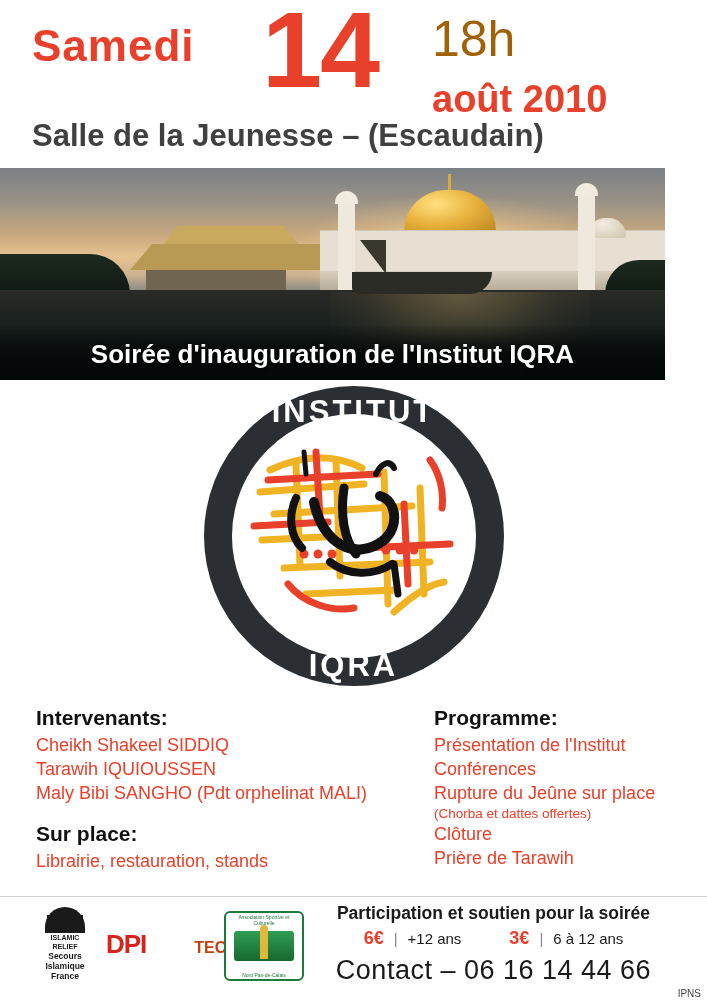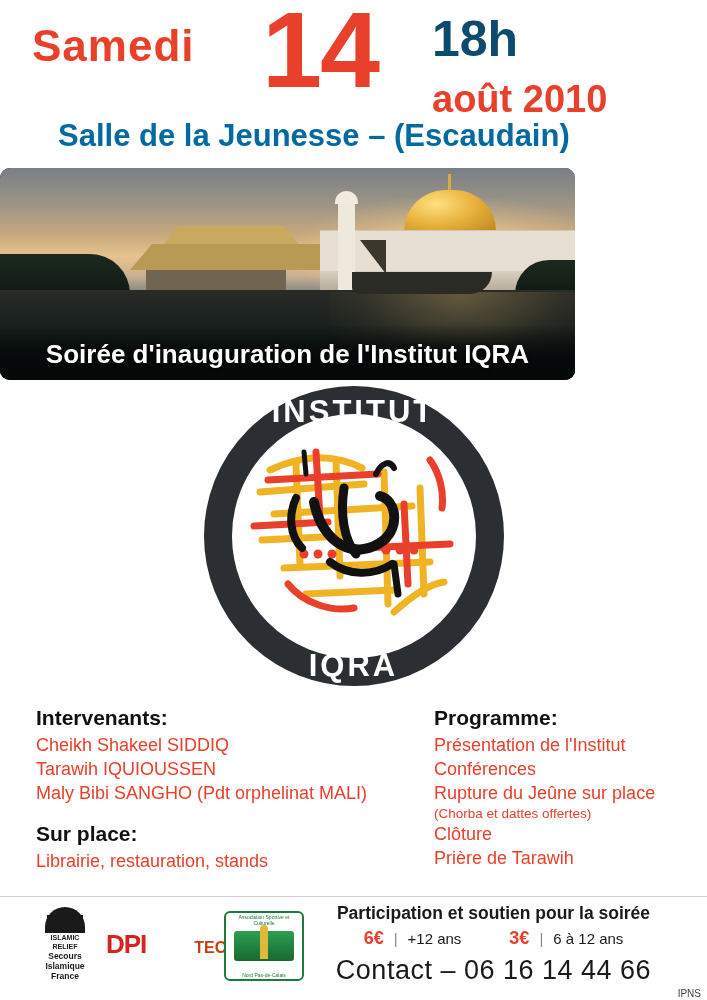--- a/index.html
+++ b/index.html
@@ -45,55 +45,53 @@
     font-weight: bold;
     color: #e8402a;
     line-height: 1;
     letter-spacing: -2px;
   }
   .hour {
     position: absolute;
     left: 432px;
     top: 8px;
     font-size: 50px;
-    font-weight: bold;
-    color: #0c4a6e;
+    font-weight: normal;
+    color: #a16207;
     line-height: 1;
   }
   .monthyear {
     position: absolute;
     left: 432px;
     top: 66px;
     font-size: 38px;
     font-weight: bold;
     color: #e8402a;
     line-height: 1;
     margin-top: 8px;
   }
   .venue {
     position: absolute;
     left: 32px;
     top: 118px;
     font-size: 31px;
     font-weight: bold;
-    color: #0369a1;
+    color: #404040;
     letter-spacing: 0px;
-    margin-left: 26px;
   }
 
   
   .banner {
     position: absolute;
     left: 0;
     top: 168px;
-    width: 575px;
+    width: 665px;
     height: 212px;
     overflow: hidden;
     background: #0b1218;
-    border-radius: 10px;
   }
   .sky {
     position: absolute;
     left: 0; top: 0; width: 707px; height: 122px;
     background: linear-gradient(180deg,
       #7a7f85 0%,
       #9a9386 28%,
       #c8a87e 55%,
       #e6c38f 72%,
       #cdb190 88%,

